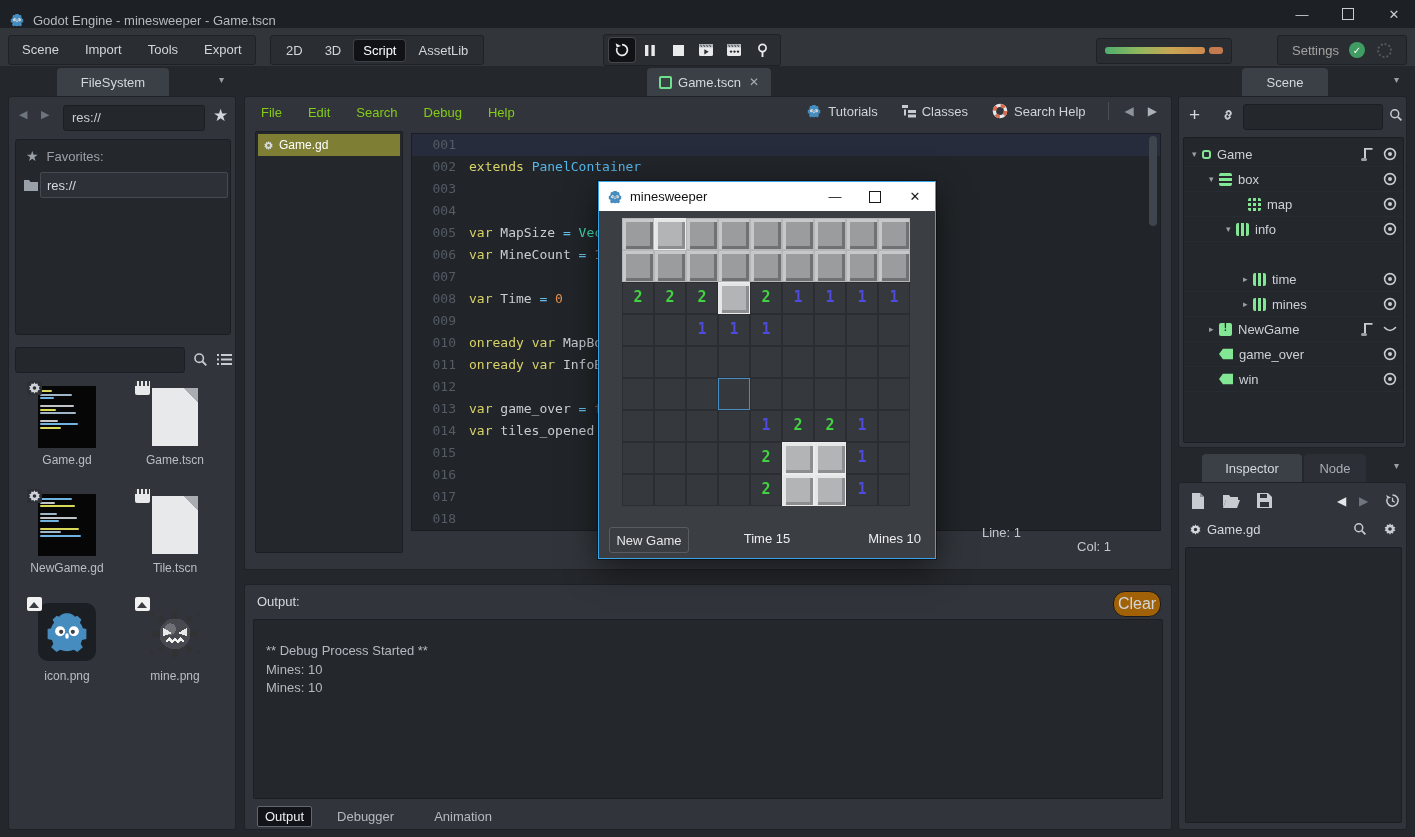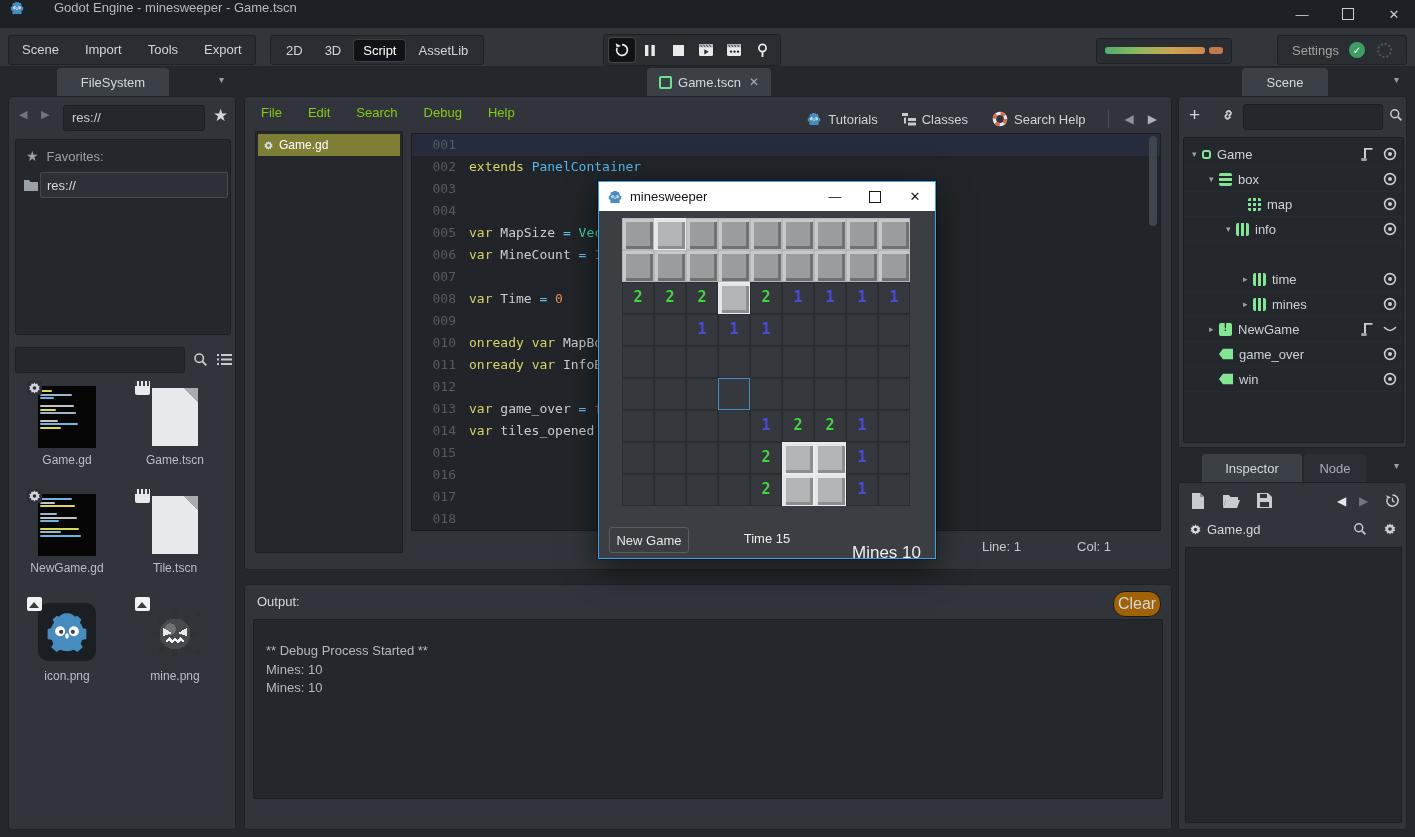--- a/index.html
+++ b/index.html
@@ -1,19 +1,19 @@
 <!DOCTYPE html>
 <html><head>
 <meta charset="utf-8">
 <style>
   html,body{margin:0;padding:0;background:#24272b;width:1415px;height:837px;overflow:hidden;
     font-family:"Liberation Sans",sans-serif;color:#cfd3d8;-webkit-font-smoothing:antialiased;}
   .abs{position:absolute;}
   
-  #os-titlebar{left:0;top:0;width:1415px;height:28px;background:#1d2024;display:flex;align-items:flex-start;gap:21px;}
+  #os-titlebar{left:0;top:0;width:1415px;height:28px;background:#1d2024;display:flex;align-items:flex-end;}
   #os-title{font-size:13px;color:#b6babf;margin-left:8px;}
   .os-btn{position:absolute;top:0;width:40px;height:28px;display:flex;align-items:center;justify-content:center;color:#c9cdd2;font-size:13px;}
   
   #main-toolbar{left:0;top:28px;width:1415px;height:38px;background:#32363b;}
   .tb-group{position:absolute;background:#2a2d32;border:1px solid #1e2125;border-radius:3px;display:flex;align-items:center;}
   .mitem{font-size:13px;color:#d2d6da;padding:0 13px;line-height:28px;}
   .vtab{font-size:13px;color:#d2d6da;padding:3px 9px;margin:0 2px;border-radius:3px;}
   .vtab.active{background:#101216;color:#ffffff;box-shadow:0 0 0 1px #3d4147;}
   .pbtn{width:26px;height:24px;display:flex;align-items:center;justify-content:center;margin:0 1px;border-radius:3px;}
   .pbtn.active{background:#101216;box-shadow:0 0 0 1px #44484e;}
@@ -81,21 +81,21 @@
   .ms-winbtn{position:absolute;top:0;width:40px;height:29px;display:flex;align-items:center;justify-content:center;color:#1a1a1a;font-size:13px;}
   #ms-grid{position:absolute;left:23px;top:36px;width:288px;height:288px;display:grid;grid-template-columns:repeat(9,32px);grid-template-rows:repeat(9,32px);}
   .cell{width:32px;height:32px;box-sizing:border-box;font-family:"DejaVu Sans Mono",monospace;font-weight:bold;font-size:15px;text-align:center;line-height:30px;}
   .cell.open{background:#35383d;box-shadow:inset 0 0 0 1px #2a2d31;}
   .cell.focus{box-shadow:inset 0 0 0 1px #4a8fc4;}
   .cell.up{background:#9a9c9e;border:1px solid #b4b6b8;box-shadow:inset 3px 3px 0 #c6c8ca,inset -3px -3px 0 #6f7173;}
   .cell.up.bright{background:#b2b4b6;border:1px solid #ececec;box-shadow:inset 3px 3px 0 #e4e6e8,inset -3px -3px 0 #8b8d8f;}
   #ms-bottom{position:absolute;left:0;right:0;top:345px;height:26px;}
   #new-game-btn{position:absolute;left:10px;top:0;width:78px;height:24px;background:#3a3e43;border:1px solid #585d63;border-radius:3px;font-size:13px;color:#e4e6e8;display:flex;align-items:center;justify-content:center;}
   #ms-time{position:absolute;left:0;right:0;text-align:center;top:4px;font-size:13px;color:#eceef0;}
-  #ms-mines{position:absolute;right:14px;top:16px;font-size:17px;color:#eceef0;}
+  #ms-mines{position:absolute;right:14px;top:4px;font-size:13px;color:#eceef0;}
   svg{display:block;}
 </style>
 </head>
 <body>
 
 <div class="abs" id="os-titlebar">
   <span class="ic" id="tb-godot-icon" style="margin-left:9px;display:flex;">
       <svg width="16" height="16" viewBox="0 0 24 24">
         <path fill="#478cbf" d="M12 3c-2.2 0-3.2.9-3.8 1.7l-1.1-.5-2 1.8.7 1.6C4.8 8.7 4.4 10.2 4.4 10.2l-1.7.3v4.9l2.1.4.6 2-1 1.5 2.6 2.3 1.7-1.1c1 .4 2.1.7 3.3.7s2.3-.3 3.3-.7l1.7 1.1 2.6-2.3-1-1.5.6-2 2.1-.4v-4.9l-1.7-.3s-.4-1.5-1.4-2.6l.7-1.6-2-1.8-1.1.5C15.2 3.9 14.2 3 12 3z"></path>
         <circle cx="8.7" cy="11.6" r="2.4" fill="#fff"></circle>
@@ -332,21 +332,21 @@
 </div>
 
 <div class="panel" id="se-panel" style="left:244px;top:96px;width:928px;height:474px;">
   <div style="position:absolute;left:16px;top:8px;display:flex;" id="se-menus">
       <span class="se-menu">File</span>
       <span class="se-menu">Edit</span>
       <span class="se-menu">Search</span>
       <span class="se-menu">Debug</span>
       <span class="se-menu">Help</span>
     </div>
-  <div style="position:absolute;right:14px;top:5px;display:flex;align-items:center;margin-top:8px;" id="se-help">
+  <div style="position:absolute;right:14px;top:5px;display:flex;align-items:center;" id="se-help">
       <span class="se-help">
         <span class="ic">
           <svg width="16" height="16" viewBox="0 0 24 24">
             <path fill="#478cbf" d="M12 3c-2.2 0-3.2.9-3.8 1.7l-1.1-.5-2 1.8.7 1.6C4.8 8.7 4.4 10.2 4.4 10.2l-1.7.3v4.9l2.1.4.6 2-1 1.5 2.6 2.3 1.7-1.1c1 .4 2.1.7 3.3.7s2.3-.3 3.3-.7l1.7 1.1 2.6-2.3-1-1.5.6-2 2.1-.4v-4.9l-1.7-.3s-.4-1.5-1.4-2.6l.7-1.6-2-1.8-1.1.5C15.2 3.9 14.2 3 12 3z"></path>
             <circle cx="8.7" cy="11.6" r="2.4" fill="#fff"></circle>
             <circle cx="15.3" cy="11.6" r="2.4" fill="#fff"></circle>
             <circle cx="9.2" cy="11.9" r="1" fill="#414042"></circle>
             <circle cx="14.8" cy="11.9" r="1" fill="#414042"></circle>
             <rect x="11.2" y="12.6" width="1.6" height="2.6" rx=".8" fill="#fff"></rect>
           </svg>
@@ -406,34 +406,39 @@
         <div class="code-line"><span class="gut">012</span><span></span></div>
         <div class="code-line"><span class="gut">013</span><span><span class="tok-kw">var</span><span class="tok-pl"> game_over </span><span class="tok-op">=</span><span class="tok-cn"> false</span></span></div>
         <div class="code-line"><span class="gut">014</span><span><span class="tok-kw">var</span><span class="tok-pl"> tiles_opened </span><span class="tok-op">=</span><span class="tok-nu"> 0</span></span></div>
         <div class="code-line"><span class="gut">015</span><span></span></div>
         <div class="code-line"><span class="gut">016</span><span></span></div>
         <div class="code-line"><span class="gut">017</span><span></span></div>
         <div class="code-line"><span class="gut">018</span><span></span></div>
       </div>
     <div id="code-scroll"></div>
   </div>
-  <div style="position:absolute;right:150px;top:442px;" class="status-txt">Line: 1</div>
+  <div style="position:absolute;right:150px;top:428px;" class="status-txt">Line: 1</div>
   <div style="position:absolute;right:60px;top:442px;" class="status-txt">Col: 1</div>
 </div>
 
 <div class="panel" style="left:244px;top:584px;width:928px;height:246px;">
   <div style="position:absolute;left:12px;top:9px;font-size:13px;color:#d4d8dc;">Output:</div>
   <div id="clear-btn">Clear</div>
   <div class="inset" style="left:8px;top:34px;width:910px;height:180px;border-radius:2px;">
     <div id="log-lines" style="padding:22px 0 0 12px;">
         <div class="log-line">** Debug Process Started **</div>
         <div class="log-line">Mines: 10</div>
         <div class="log-line">Mines: 10</div>
       </div>
   </div>
+  <div style="position:absolute;left:12px;top:221px;display:flex;align-items:center;" id="bottom-tabs">
+      <span class="btab active">Output</span>
+      <span class="btab">Debugger</span>
+      <span class="btab">Animation</span>
+    </div>
 </div>
 
 <div class="panel" style="left:1178px;top:96px;width:229px;height:352px;">
   <span style="position:absolute;left:10px;top:7px;font-size:19px;color:#d2d6da;">+</span>
   <span style="position:absolute;left:40px;top:10px;">
     <svg width="16" height="16" viewBox="0 0 16 16">
         <path d="M4.5 9.5a3 3 0 013-3h2v1.8h-2a1.2 1.2 0 000 2.4h2v1.8h-2a3 3 0 01-3-3zm4-4.8h2a3 3 0 110 6h-2v-1.8h2a1.2 1.2 0 000-2.4h-2z" fill="#c8ccd1" transform="rotate(-40 8 8)"></path>
       </svg>
   </span>
   <div class="inset" style="left:64px;top:7px;width:140px;height:26px;"></div>

